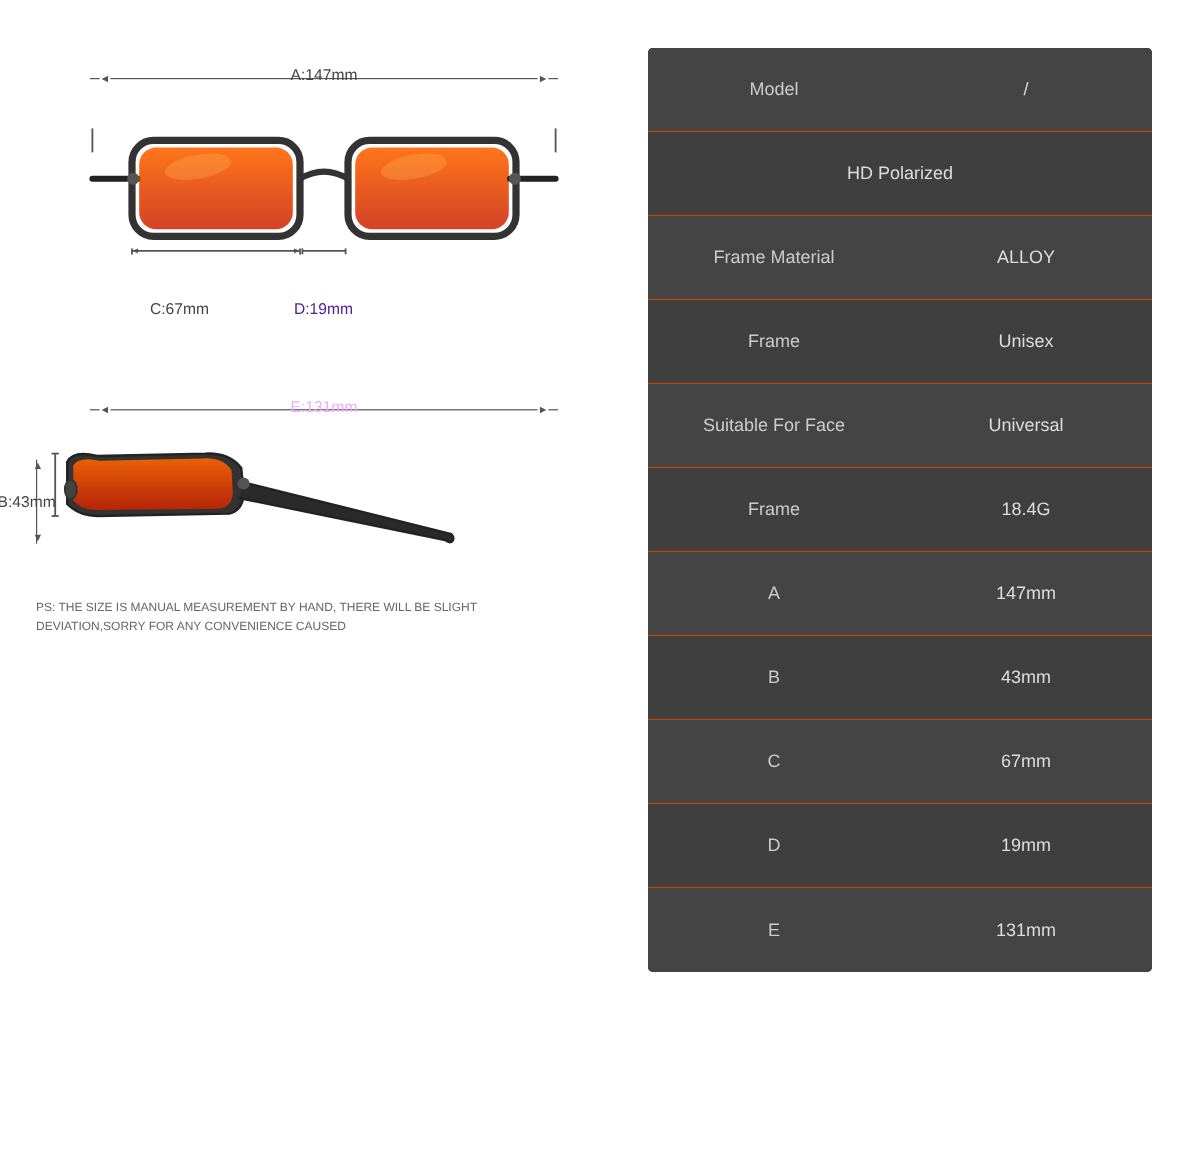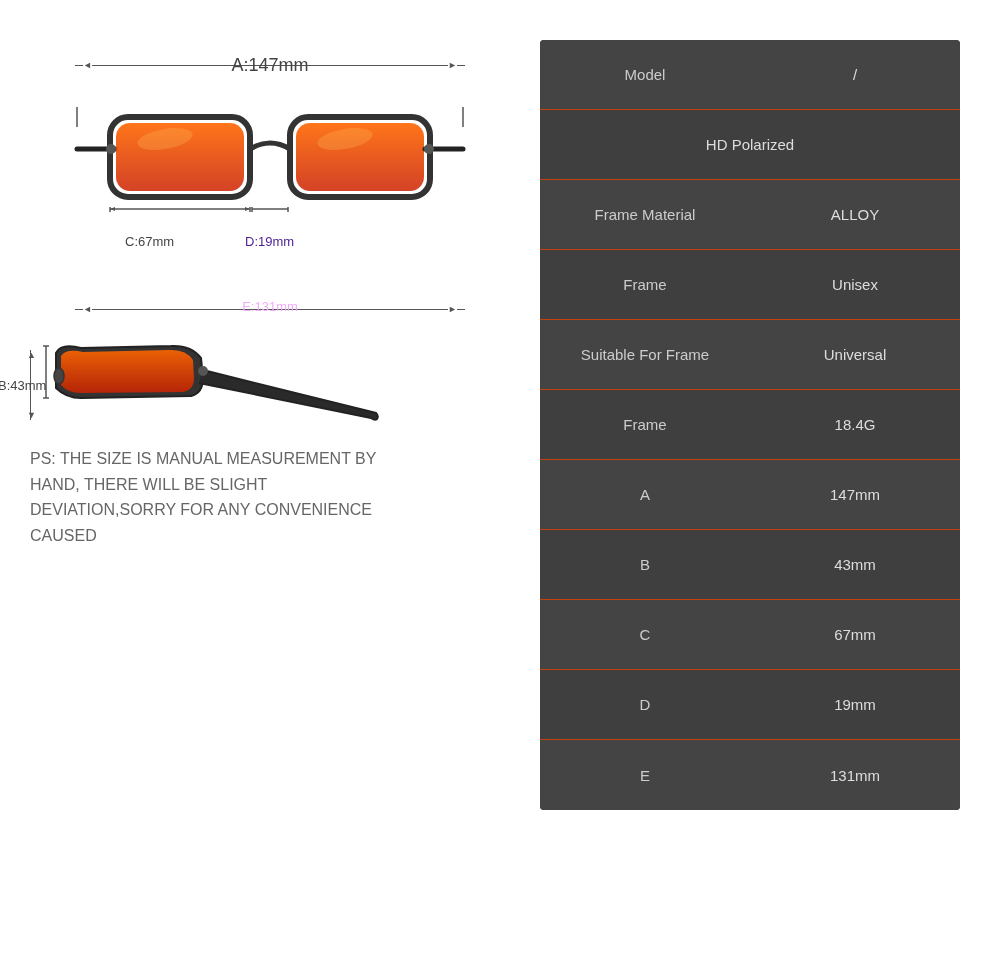--- a/index.html
+++ b/index.html
@@ -52,22 +52,22 @@
     .side-glasses-section {
       width: 100%;
       display: flex;
       flex-direction: column;
       align-items: flex-start;
       margin-top: 10px;
       position: relative;
     }
     
     .disclaimer {
-      margin-top: 4px;
-      font-size: 16px;
+      margin-top: 24px;
+      font-size: 10px;
       color: #666;
       text-transform: uppercase;
       line-height: 1.6;
       max-width: 380px;
     }
 
     
     .right-panel {
       flex: 0 0 420px;
       background: #3a3a3a;
@@ -118,21 +118,21 @@
 
     <div class="top-glasses-section">
 
       <div style="width: 390px; position: relative; margin: 0 auto 4px auto;">
         <div style="display:flex; align-items:center; width:100%; position: relative;">
 
           <div style="display:flex; align-items:center; width:100%;">
             <div style="width:8px; height:1px; background:#555;"></div>
             <div style="font-size:9px; color:#555;">◄</div>
             <div style="flex:1; height:1px; background:#555; position:relative;">
-              <div style="position:absolute; top:-10px; left:50%; transform:translateX(-50%); font-size:18px; color:#444; white-space:nowrap;">A:147mm</div>
+              <div style="position:absolute; top:-10px; left:50%; transform:translateX(-50%); font-size:13px; color:#444; white-space:nowrap;">A:147mm</div>
             </div>
             <div style="font-size:9px; color:#555;">►</div>
             <div style="width:8px; height:1px; background:#555;"></div>
           </div>
         </div>
       </div>
 
       <div class="sunglasses-front">
         <svg width="390" height="155" viewBox="0 0 390 155">
 
@@ -174,21 +174,21 @@
           <line x1="177" y1="130" x2="177" y2="135" stroke="#555" stroke-width="1.5"></line>
           <line x1="177" y1="132" x2="213" y2="132" stroke="#555" stroke-width="1.5"></line>
           <line x1="213" y1="130" x2="213" y2="135" stroke="#555" stroke-width="1.5"></line>
 
           <line x1="2" y1="30" x2="2" y2="50" stroke="#555" stroke-width="1.5"></line>
 
           <line x1="388" y1="30" x2="388" y2="50" stroke="#555" stroke-width="1.5"></line>
         </svg>
       </div>
 
-      <div style="width:390px; margin: 0 auto; position:relative; height:30px;">
+      <div style="width:390px; margin: 16px auto; position:relative; height:30px;">
         <div style="position:absolute; left:50px; top:0; font-size:13px; color:#444;">C:67mm</div>
         <div style="position:absolute; left:170px; top:0; font-size:13px; color:#4c1d95;">D:19mm</div>
       </div>
 
     </div>
 
     <div class="side-glasses-section">
 
       <div style="width:390px; position:relative; margin: 10px auto 4px auto;">
         <div style="display:flex; align-items:center; width:100%;">
@@ -257,21 +257,21 @@
     </div>
       <div class="spec-row">
       <div class="spec-label">Frame Material</div>
       <div class="spec-value">ALLOY</div>
     </div>
       <div class="spec-row">
       <div class="spec-label">Frame</div>
       <div class="spec-value">Unisex</div>
     </div>
       <div class="spec-row">
-      <div class="spec-label">Suitable For Frame</div>
+      <div class="spec-label">Suitable For Face</div>
       <div class="spec-value">Universal</div>
     </div>
       <div class="spec-row">
       <div class="spec-label">Frame</div>
       <div class="spec-value">18.4G</div>
     </div>
       <div class="spec-row">
       <div class="spec-label">A</div>
       <div class="spec-value">147mm</div>
     </div>

